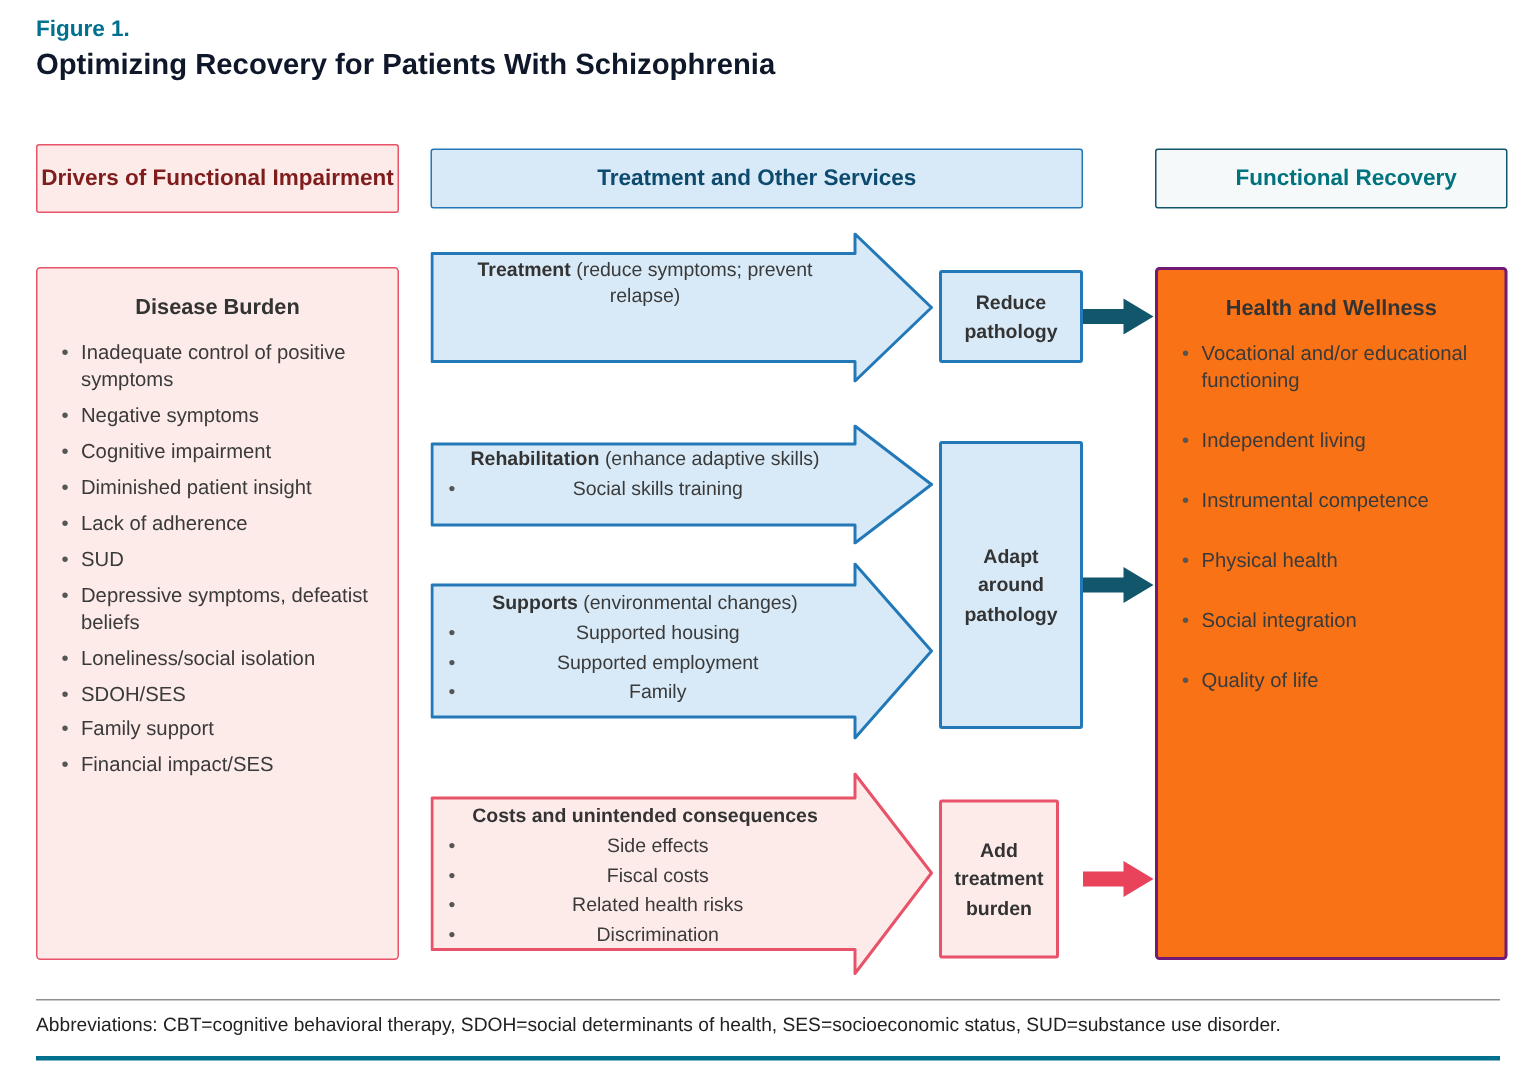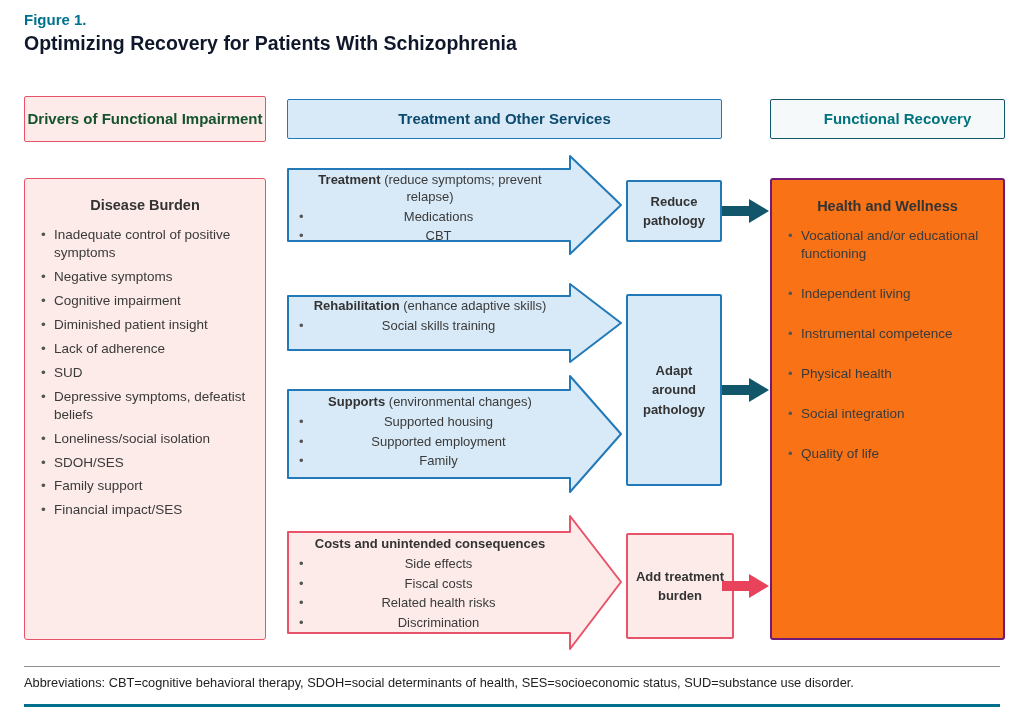--- a/index.html
+++ b/index.html
@@ -5,21 +5,21 @@
   * { margin:0; padding:0; box-sizing:border-box; }
   html,body { background:#ffffff; }
   body { font-family:"Liberation Sans", sans-serif; }
   .canvas { position:relative; width:1024px; height:714px; background:#ffffff; overflow:hidden; }
 
   .fig-label { position:absolute; left:24px; top:11px; font-size:15px; font-weight:bold; color:#00708F; }
   .fig-title { position:absolute; left:24px; top:32px; font-size:19.5px; font-weight:bold; color:#0f172a; }
 
   .hdr { position:absolute; display:flex; align-items:center; justify-content:center; text-align:center;
          font-weight:bold; font-size:15px; line-height:1.2; border-radius:2px; }
-  .hdr-red  { left:24px;  top:96px; width:242px; height:46px; background:#FCEBE9; border:1.5px solid #E8536A; color:#14532d; }
+  .hdr-red  { left:24px;  top:96px; width:242px; height:46px; background:#FCEBE9; border:1.5px solid #E8536A; color:#7f1d1d; }
   .hdr-blue { left:287px; top:99px; width:435px; height:40px; background:#D8EAF7; border:1.5px solid #2379B8; color:#0c4a6e; }
   .hdr-teal { left:770px; top:99px; width:235px; height:40px; background:#F5F9F9; border:1.5px solid #12566B; color:#00737F;padding-left:20px; }
 
   .panel { position:absolute; border-radius:3px; }
   .panel-red  { left:24px;  top:178px; width:242px; height:462px; background:#FCEBE9; border:1.5px solid #E8536A; padding:18px 14px; }
   .panel-teal { left:770px; top:178px; width:235px; height:462px; background:#f97316; border:2px solid #701a75; padding:18px 14px; }
   .panel-title { text-align:center; font-weight:bold; font-size:14.5px; color:#333; margin-bottom:13px; }
 
   ul.bullets { list-style:none; }
   ul.bullets li { position:relative; padding-left:15px; font-size:13.5px; color:#3A3A3A; line-height:1.33; margin-bottom:6px; }
@@ -77,24 +77,20 @@
       <li>Financial impact/SES</li>
     </ul>
   </div>
 
   <div class="arrow-block" style="left:287px; top:155px; width:335px; height:100px;">
     <svg class="arrow-svg" width="335" height="100" viewBox="0 0 335 100">
       <polygon class="poly-blue" points="1,14 283,14 283,1 334,50 283,99 283,86 1,86"></polygon>
     </svg>
     <div class="arrow-text" style="top:17px;">
       <div class="arrow-head"><span class="b">Treatment</span> <span>(reduce symptoms; prevent relapse)</span></div>
-      <ul class="bullets">
-        <li>Medications</li>
-        <li>CBT</li>
-      </ul>
     </div>
   </div>
 
   <div class="arrow-block" style="left:287px; top:283px; width:335px; height:80px;">
     <svg class="arrow-svg" width="335" height="80" viewBox="0 0 335 80">
       <polygon class="poly-blue" points="1,13 283,13 283,1 334,40 283,79 283,67 1,67"></polygon>
     </svg>
     <div class="arrow-text" style="top:15px;">
       <div class="arrow-head"><span class="b">Rehabilitation</span> <span>(enhance adaptive skills)</span></div>
       <ul class="bullets">
@@ -127,21 +123,21 @@
         <li>Side effects</li>
         <li>Fiscal costs</li>
         <li>Related health risks</li>
         <li>Discrimination</li>
       </ul>
     </div>
   </div>
 
   <div class="obox obox-blue" style="left:626px; top:180px; width:96px; height:62px;">Reduce pathology</div>
   <div class="obox obox-blue" style="left:626px; top:294px; width:96px; height:192px;">Adapt around pathology</div>
-  <div class="obox obox-red" style="left:626px; top:533px; width:108px; height:106px;">Add treatment burden</div>
+  <div class="obox obox-red" style="left:626px; top:533px; width:80px; height:106px;">Add treatment burden</div>
 
   <svg class="connector" style="left:722px; top:198px;" width="48" height="26" viewBox="0 0 48 26">
     <polygon class="fill-teal" points="0,8 27,8 27,1 47,13 27,25 27,18 0,18"></polygon>
   </svg>
   <svg class="connector" style="left:722px; top:377px;" width="48" height="26" viewBox="0 0 48 26">
     <polygon class="fill-teal" points="0,8 27,8 27,1 47,13 27,25 27,18 0,18"></polygon>
   </svg>
   <svg class="connector" style="left:722px; top:573px;" width="48" height="26" viewBox="0 0 48 26">
     <polygon class="fill-red" points="0,8 27,8 27,1 47,13 27,25 27,18 0,18"></polygon>
   </svg>

